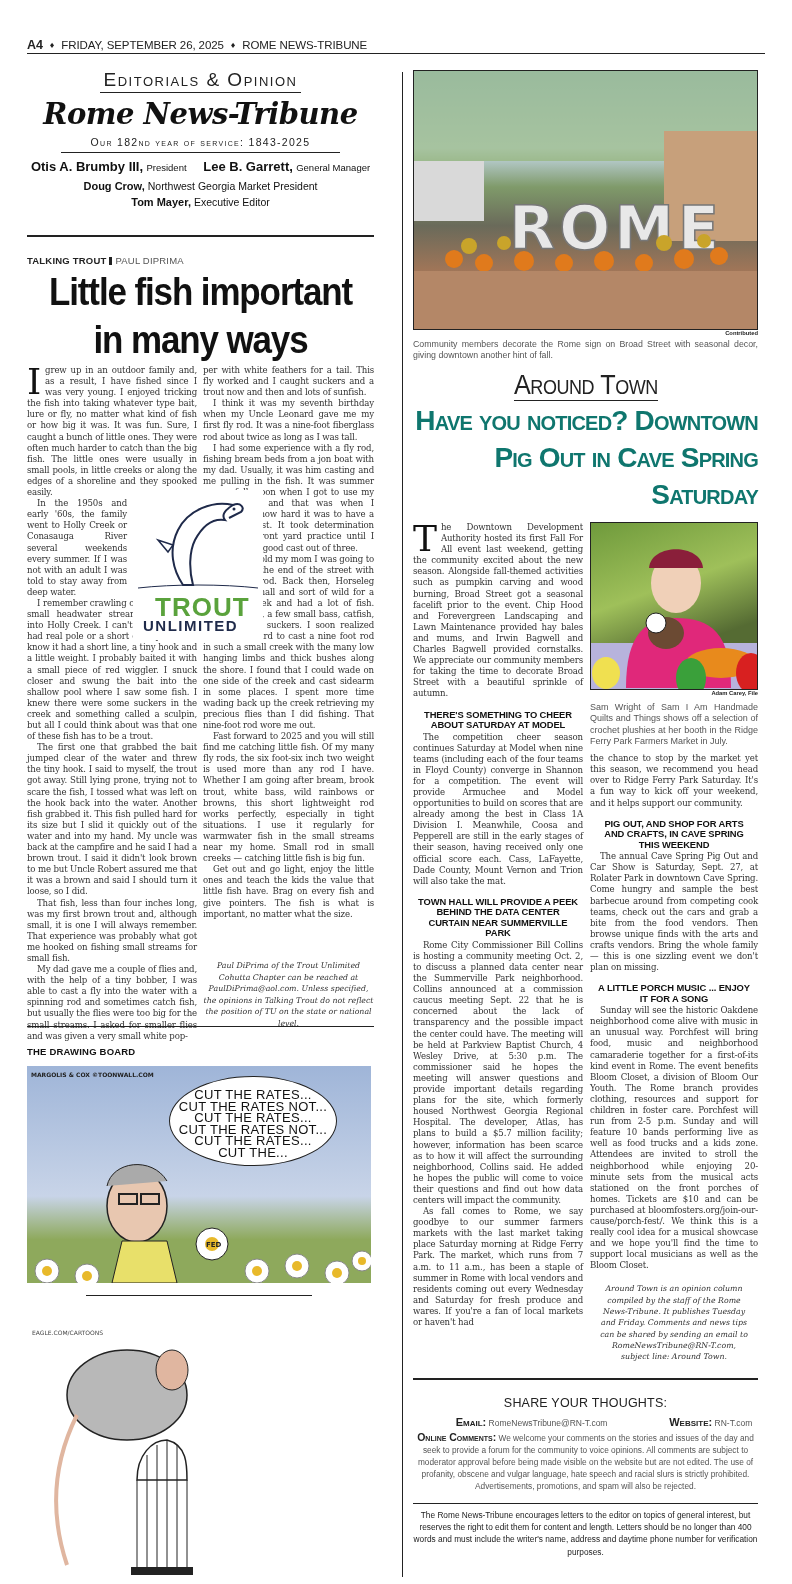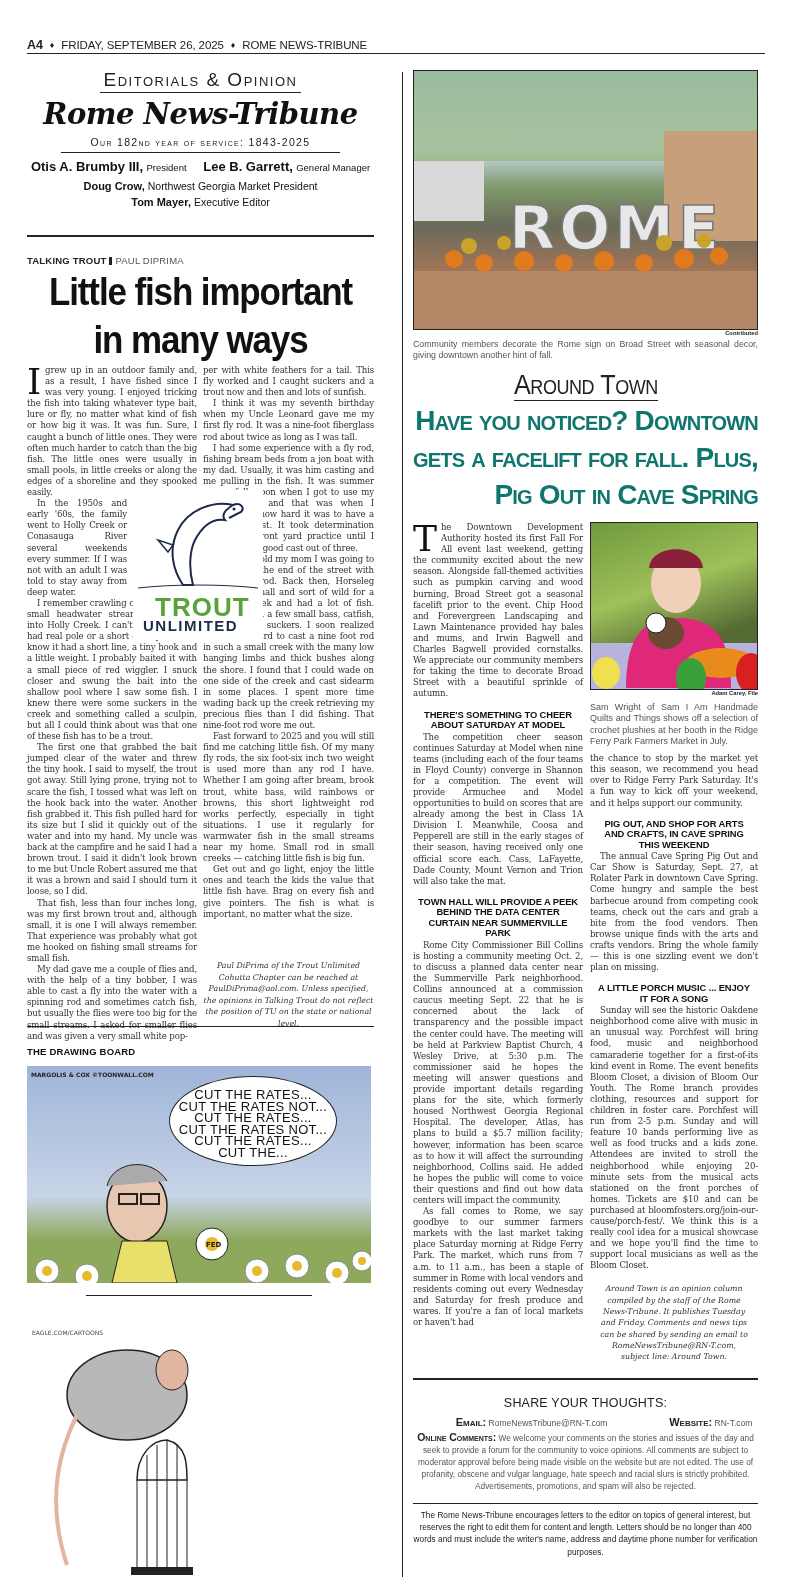--- a/index.html
+++ b/index.html
@@ -249,21 +249,20 @@
   </svg>
 </div>
 <div class="abs photo-credit p1credit">Contributed</div>
 <div class="abs caption cap1">Community members decorate the Rome sign on Broad Street with seasonal decor, giving downtown another hint of fall.</div>
 
 <div class="abs around-town">
   <span>Around Town</span>
 </div>
 <div class="abs at-headline">
   <div>Have you noticed? Downtown</div>
-  <div>gets a facelift for fall. Plus,</div>
   <div>Pig Out in Cave Spring Saturday</div>
 </div>
 
 <div class="abs body-txt rcol1">
   <p class="first"><span class="dropcap">T</span><span>he Downtown Development Authority hosted its first Fall For All event last weekend, getting the community excited about the new season. Alongside fall-themed activities such as pumpkin carving and wood burning, Broad Street got a seasonal facelift prior to the event. Chip Hood and Forevergreen Landscaping and Lawn Maintenance provided hay bales and mums, and Irwin Bagwell and Charles Bagwell provided cornstalks. We appreciate our community members for taking the time to decorate Broad Street with a beautiful sprinkle of autumn.</span></p>
   <div class="subhead">There's something to cheer about Saturday at Model</div>
   <p>The competition cheer season continues Saturday at Model when nine teams (including each of the four teams in Floyd County) converge in Shannon for a competition. The event will provide Armuchee and Model opportunities to build on scores that are already among the best in Class 1A Division I. Meanwhile, Coosa and Pepperell are still in the early stages of their season, having received only one official score each. Cass, LaFayette, Dade County, Mount Vernon and Trion will also take the mat.</p>
   <div class="subhead">Town hall will provide a peek behind the data center curtain near Summerville Park</div>
   <p>Rome City Commissioner Bill Collins is hosting a community meeting Oct. 2, to discuss a planned data center near the Summerville Park neighborhood. Collins announced at a commission caucus meeting Sept. 22 that he is concerned about the lack of transparency and the possible impact the center could have. The meeting will be held at Parkview Baptist Church, 4 Wesley Drive, at 5:30 p.m. The commissioner said he hopes the meeting will answer questions and provide important details regarding plans for the site, which formerly housed Northwest Georgia Regional Hospital. The developer, Atlas, has plans to build a $5.7 million facility; however, information has been scarce as to how it will affect the surrounding neighborhood, Collins said. He added he hopes the public will come to voice their questions and find out how data centers will impact the community.</p>
   <p>As fall comes to Rome, we say goodbye to our summer farmers markets with the last market taking place Saturday morning at Ridge Ferry Park. The market, which runs from 7 a.m. to 11 a.m., has been a staple of summer in Rome with local vendors and residents coming out every Wednesday and Saturday for fresh produce and wares. If you're a fan of local markets or haven't had</p>

